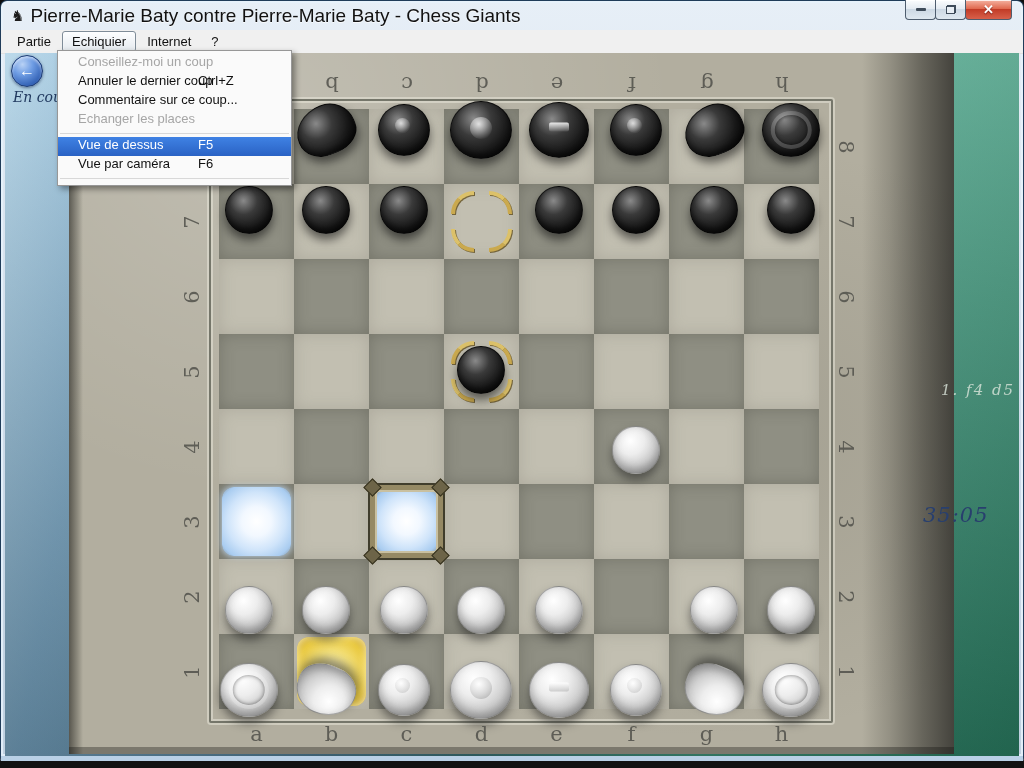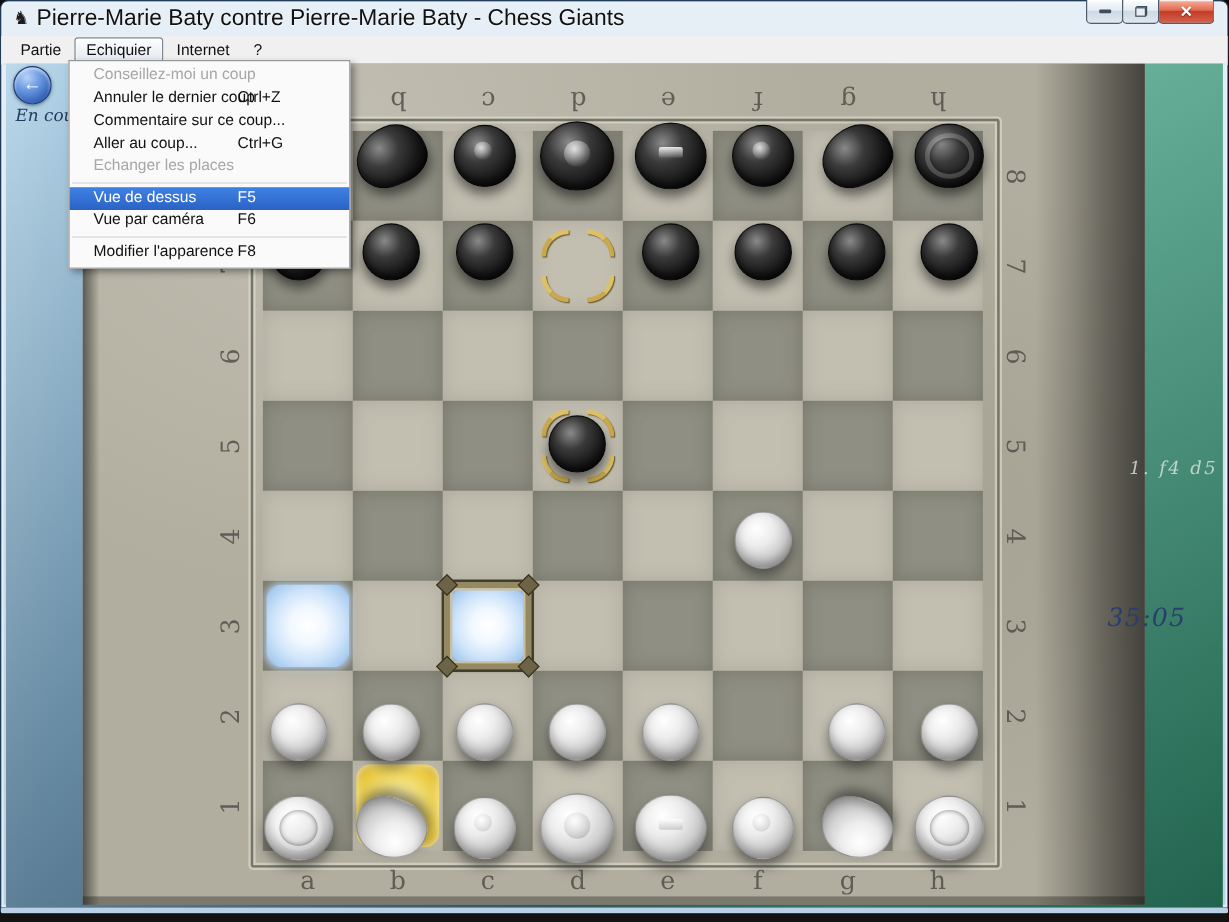--- a/index.html
+++ b/index.html
@@ -328,37 +328,29 @@
       <div class="mi disabled">
         <span>Conseillez-moi un coup</span>
       </div>
       <div class="mi">
         <span>Annuler le dernier coup</span>
         <span class="sc">Ctrl+Z</span>
       </div>
       <div class="mi">
         <span>Commentaire sur ce coup...</span>
       </div>
-      <div class="mi">
-        <span>Aller au coup...</span>
-        <span class="sc">Ctrl+G</span>
-      </div>
       <div class="mi disabled">
         <span>Echanger les places</span>
       </div>
       <div class="msep"></div>
       <div class="mi selected">
         <span>Vue de dessus</span>
         <span class="sc">F5</span>
       </div>
       <div class="mi">
         <span>Vue par caméra</span>
         <span class="sc">F6</span>
       </div>
       <div class="msep"></div>
-      <div class="mi">
-        <span>Modifier l'apparence</span>
-        <span class="sc">F8</span>
-      </div>
     </div>
 
   <div class="below-window"></div>
 </div>
 
 </body></html>

